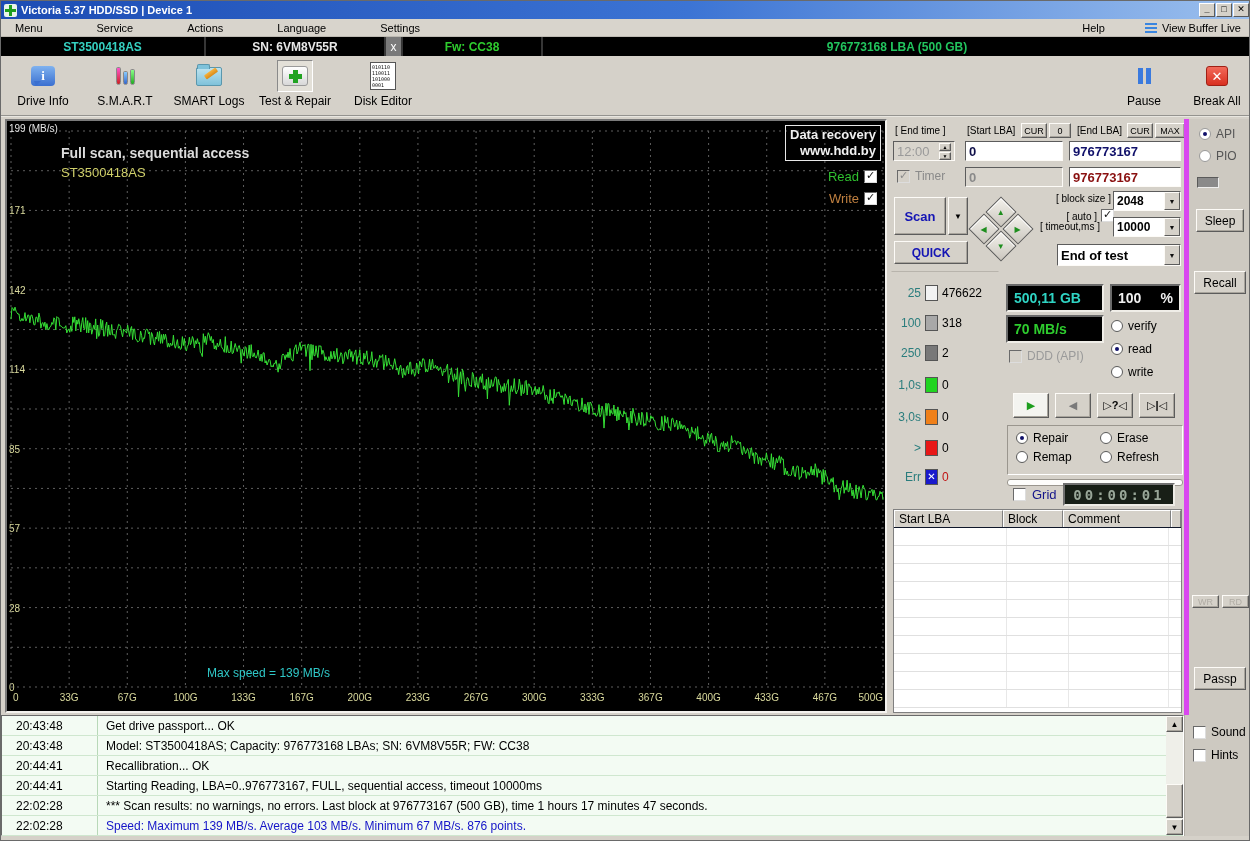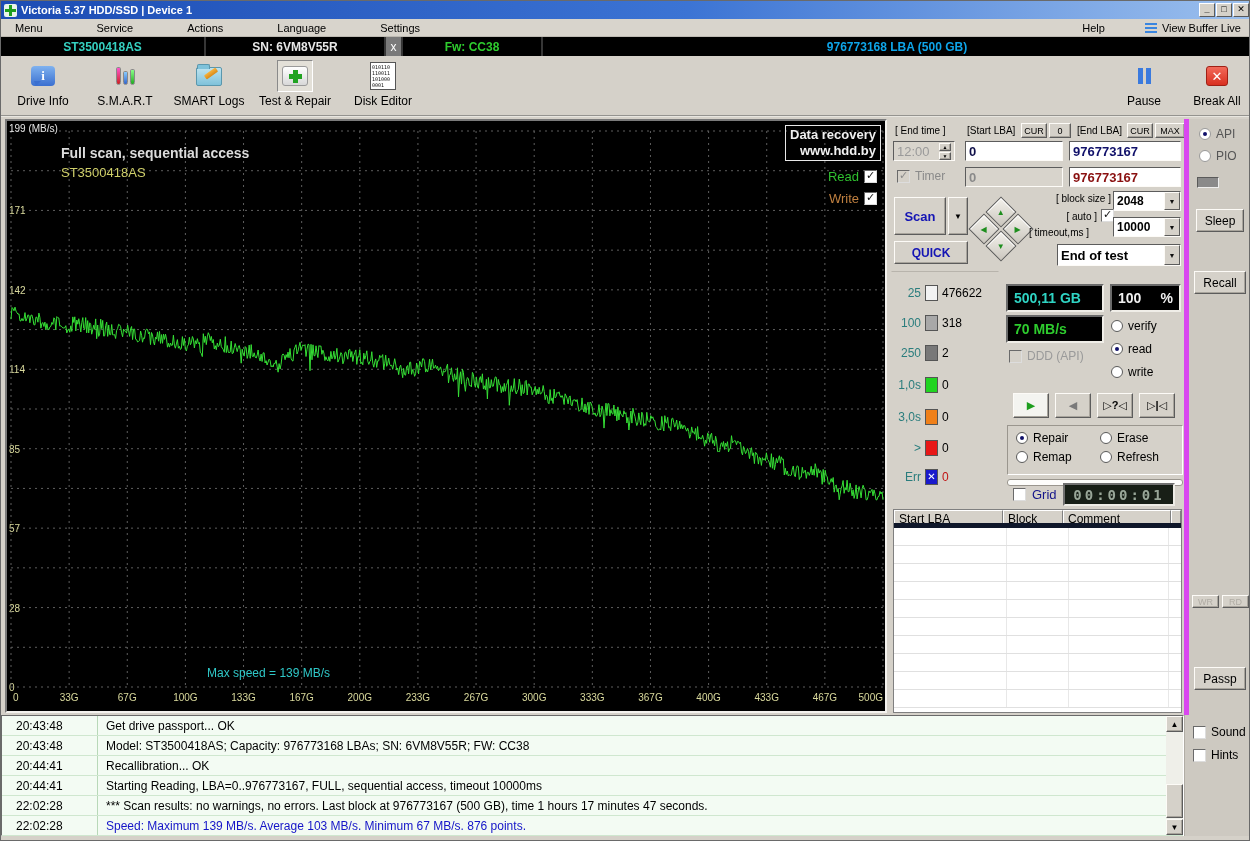--- a/index.html
+++ b/index.html
@@ -25,21 +25,21 @@
   #menu-help { margin-left:auto; padding:0 40px; }
   #view-buffer { display:flex; align-items:center; gap:5px; padding-right:10px; }
   .lines-icon { width:12px; height:10px; background:repeating-linear-gradient(#3a86e0 0 2px, transparent 2px 4px); }
   #infobar { left:0; top:36px; width:1250px; height:19px; background:#000; display:flex; align-items:center;
     font-size:12px; font-weight:bold; }
   .info-seg { height:100%; display:flex; align-items:center; justify-content:center; border-right:2px outset #8a8a8a; }
   #seg-model { width:205px; color:#35d0c0; }
   #seg-sn { width:180px; color:#e8e8e8; }
   #seg-x { width:17px; color:#fff; background:#7a7a7a; font-weight:normal; border-right:2px outset #8a8a8a; }
   #seg-fw { width:140px; color:#2ecc2e; }
-  #seg-cap { flex:1; color:#0ea5e9; border-right:none; }
+  #seg-cap { flex:1; color:#22c55e; border-right:none; }
 
   
   #toolbar { left:0; top:55px; width:1250px; height:61px; background:#d5d1c9; border-bottom:2px groove #e8e6e0; }
   .tbtn { position:absolute; top:4px; width:72px; height:52px; display:flex; flex-direction:column; align-items:center;
     font-size:12px; color:#000; }
   .tbtn .ic { width:36px; height:32px; display:flex; align-items:center; justify-content:center; }
   .tbtn.sel .ic { background:#e3e0d8; border:1px solid; border-color:#8a8a8a #fff #fff #8a8a8a; }
   .tbtn .cap { margin-top:2px; white-space:nowrap; }
   .ic-bubble { width:24px; height:20px; background:linear-gradient(#7fb2ef,#3a6fd0); border-radius:4px; color:#fff;
     font-weight:bold; font-size:13px; font-family:"Liberation Serif",serif; text-align:center; line-height:20px; position:relative;}
@@ -97,21 +97,21 @@
   .diamond span { transform:rotate(-45deg); font-size:8px; color:#1e8e1e; }
   .cnt-row { position:absolute; display:flex; align-items:center; gap:4px; }
   .cnt-lab { width:28px; text-align:right; color:#2a7d7d; font-size:12px; }
   .cnt-box { width:13px; height:16px; border:1px solid #555; font-size:10px; font-weight:bold; color:#fff; text-align:center; line-height:14px;}
   .cnt-val { font-size:12px; color:#000; }
   .grp { border:1px solid; border-color:#9a968e #fff #fff #9a968e; }
   #bad-grid { display:grid; grid-template-columns:84px 86px; row-gap:5px; padding:5px 0 0 8px; }
   .ritem { display:flex; align-items:center; gap:5px; font-size:12px; }
   .transport { position:absolute; width:36px; height:25px; font-size:11px; font-weight:bold; }
   #gridtable { background:#fff; border:1px solid #808080; }
-  #gridtable .hd { display:flex; background:#d5d1c9; border-bottom:5px solid #0f172a; height:18px; font-size:12px; }
+  #gridtable .hd { display:flex; background:#d5d1c9; border-bottom:1px solid #0f172a; height:18px; font-size:12px; }
   #gridtable .hd div { border-right:1px solid #808080; border-top:1px solid #fff; border-left:1px solid #fff; padding:1px 4px; }
   .trow { height:18px; border-bottom:1px solid #e0e0e0; display:flex; }
   .trow div { border-right:1px solid #e8e8e8; }
 
   
   #side { left:1183px; top:118px; width:67px; height:596px; background:#cdc9c1; border-left:5px solid #d946ef; }
   #side2 { left:1183px; top:714px; width:67px; height:127px; background:#cdc9c1; border-left:1px solid #b0aca4; }
   .side-item { position:absolute; display:flex; align-items:center; gap:5px; font-size:12px; color:#000; }
 
   
@@ -338,21 +338,21 @@
         </span>
     </div>
 
     <div class="abs lbl" style="left:150px;top:74px;width:72px;text-align:right">[ block size ]</div>
     <div class="abs combo" style="left:224px;top:72px;width:68px;height:20px">
       <span class="val">2048</span>
         <span class="drop">▼</span>
       </div>
     <div class="abs lbl" style="left:150px;top:92px;width:58px;text-align:right">[ auto ]</div>
     <div class="abs chk on" style="left:212px;top:90px"></div>
-    <div class="abs lbl" style="left:140px;top:108px;width:82px;text-align:left">[ timeout,ms ]</div>
+    <div class="abs lbl" style="left:140px;top:102px;width:82px;text-align:center">[ timeout,ms ]</div>
     <div class="abs combo" style="left:224px;top:98px;width:68px;height:20px">
       <span class="val">10000</span>
         <span class="drop">▼</span>
       </div>
     <div class="abs combo" style="left:168px;top:125px;width:124px;height:22px;font-size:13px">
       <span class="val">End of test</span>
         <span class="drop">▼</span>
       </div>
 
     <div class="abs grp" style="left:2px;top:152px;width:108px;height:230px;border-color:transparent;border-top:1px solid #b8b4ac"></div>

